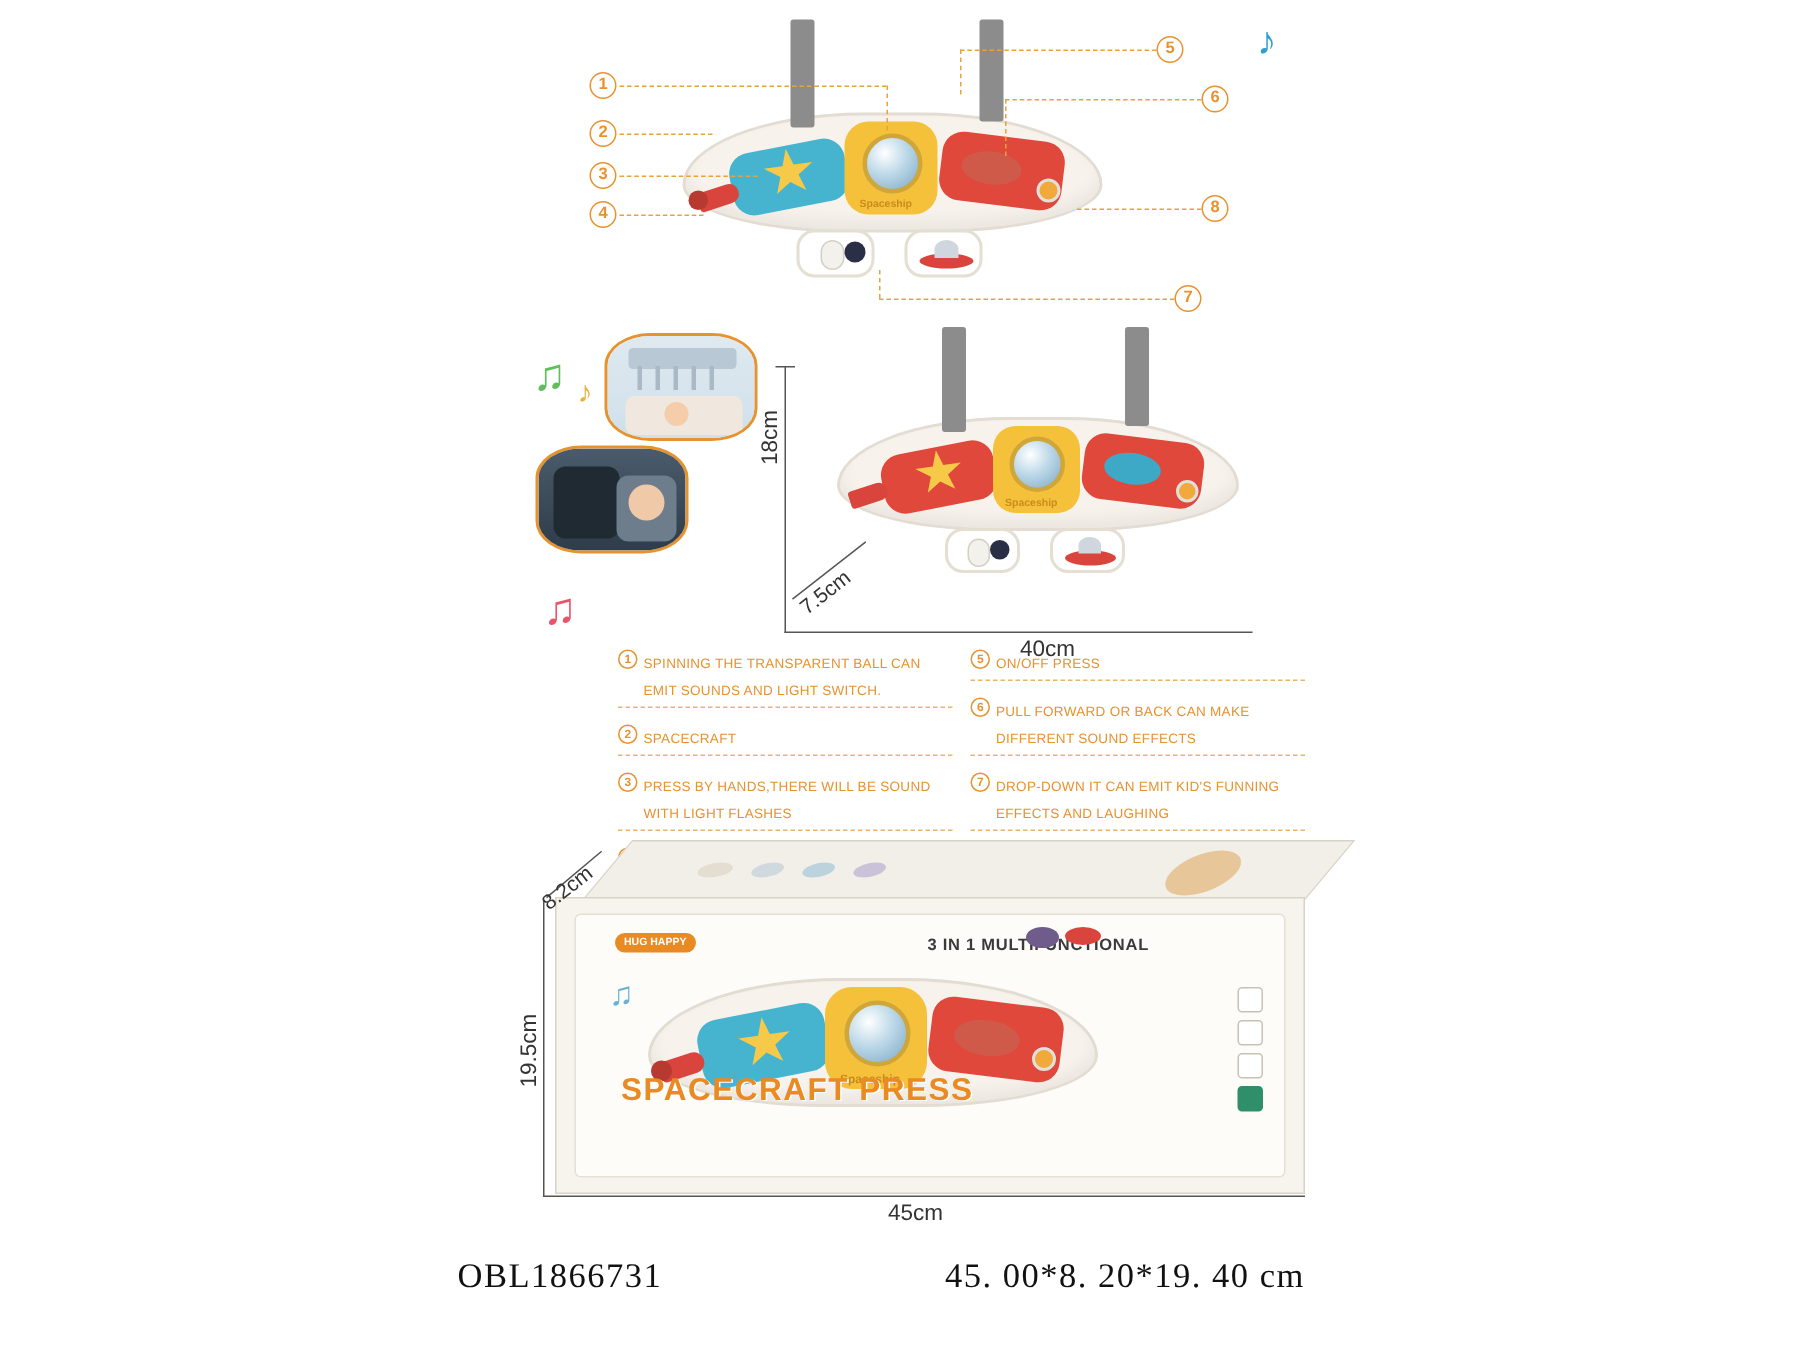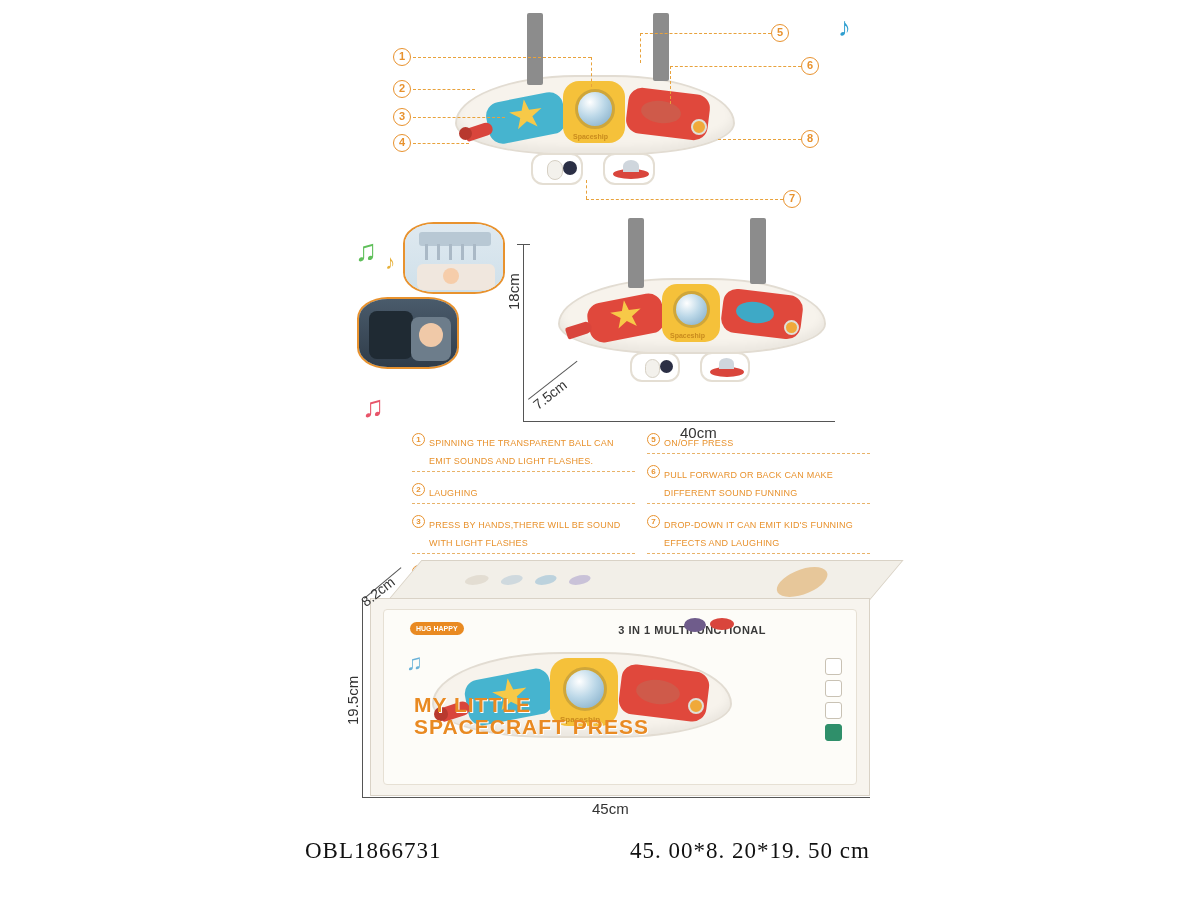--- a/index.html
+++ b/index.html
@@ -240,26 +240,26 @@
   </div>
 
   <div class="note" style="left:355px; top:236px; color:#5fbf5a; font-size:30px;">♫</div>
   <div class="note" style="left:385px; top:252px; color:#e7b13a; font-size:20px;">♪</div>
   <div class="note" style="left:362px; top:392px; color:#e8556a; font-size:30px;">♫</div>
 
   <div class="features">
     <div class="feat-col" style="left:0;">
       <div class="feat-item">
         <span class="bullet">1</span>
-        <span class="txt">SPINNING THE TRANSPARENT BALL CAN EMIT SOUNDS AND LIGHT FLASHES.</span>
+        <span class="txt">SPINNING THE TRANSPARENT BALL CAN EMIT SOUNDS AND LIGHT SWITCH.</span>
         <span class="rule"></span>
       </div>
       <div class="feat-item" style="margin-top:14px;">
         <span class="bullet">2</span>
-        <span class="txt">LAUGHING</span>
+        <span class="txt">SPACECRAFT</span>
         <span class="rule"></span>
       </div>
       <div class="feat-item" style="margin-top:14px;">
         <span class="bullet">3</span>
         <span class="txt">PRESS BY HANDS,THERE WILL BE SOUND WITH LIGHT FLASHES</span>
         <span class="rule"></span>
       </div>
       <div class="feat-item" style="margin-top:14px;">
         <span class="bullet">4</span>
         <span class="txt">PUSHING THE AIRPLANE WITH SOUNDS</span>
@@ -267,21 +267,21 @@
     </div>
 
     <div class="feat-col" style="left:235px;">
       <div class="feat-item">
         <span class="bullet">5</span>
         <span class="txt">ON/OFF PRESS</span>
         <span class="rule"></span>
       </div>
       <div class="feat-item" style="margin-top:14px;">
         <span class="bullet">6</span>
-        <span class="txt">PULL FORWARD OR BACK CAN MAKE DIFFERENT SOUND FUNNING</span>
+        <span class="txt">PULL FORWARD OR BACK CAN MAKE DIFFERENT SOUND EFFECTS</span>
         <span class="rule"></span>
       </div>
       <div class="feat-item" style="margin-top:14px;">
         <span class="bullet">7</span>
         <span class="txt">DROP-DOWN IT CAN EMIT KID'S FUNNING EFFECTS AND LAUGHING</span>
         <span class="rule"></span>
       </div>
       <div class="feat-item" style="margin-top:14px;">
         <span class="bullet">8</span>
         <span class="txt">PRESS IT CAN MAKE SOUND AND LIGHT FLASHES</span>
@@ -322,30 +322,29 @@
         </div>
 
         <div class="note" style="left:22px; top:42px; color:#6ab2d8; font-size:22px;">♫</div>
 
         <div class="side-icon" style="top:48px;"></div>
         <div class="side-icon" style="top:70px;"></div>
         <div class="side-icon" style="top:92px;"></div>
         <div class="side-icon" style="top:114px; background:#2f8f6a; border-color:#2f8f6a;"></div>
 
         <div class="pkg-title">
-          <div>MY LITTLE</div>
           <div>SPACECRAFT PRESS</div>
         </div>
       </div>
     </div>
   </div>
 
   <div class="dimline" style="left:362px; top:600px; width:1px; height:198px;"></div>
   <div class="dimline" style="left:362px; top:797px; width:508px; height:1px;"></div>
   <div class="dimline" style="left:364px; top:598px; width:48px; height:1px; transform:rotate(-40deg); transform-origin:left top;"></div>
   <div class="dimtext diag" style="left:358px; top:597px; font-size:14px;">8.2cm</div>
   <div class="dimtext rot" style="left:344px; top:725px;">19.5cm</div>
   <div class="dimtext" style="left:592px; top:800px;">45cm</div>
 
   <div class="footer-left">OBL1866731</div>
-  <div class="footer-right">45. 00*8. 20*19. 50  cm</div>
+  <div class="footer-right">45. 00*8. 20*19. 40  cm</div>
 
 </div>
 
 </body></html>

